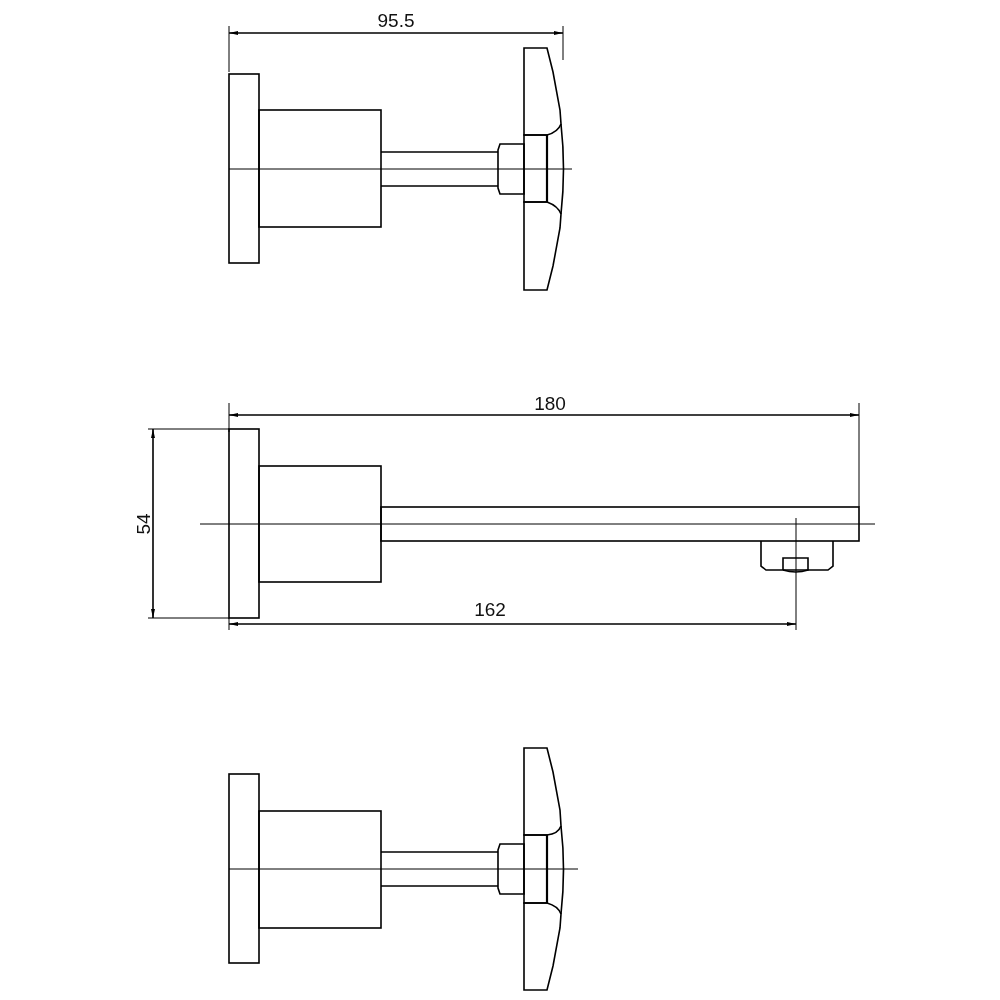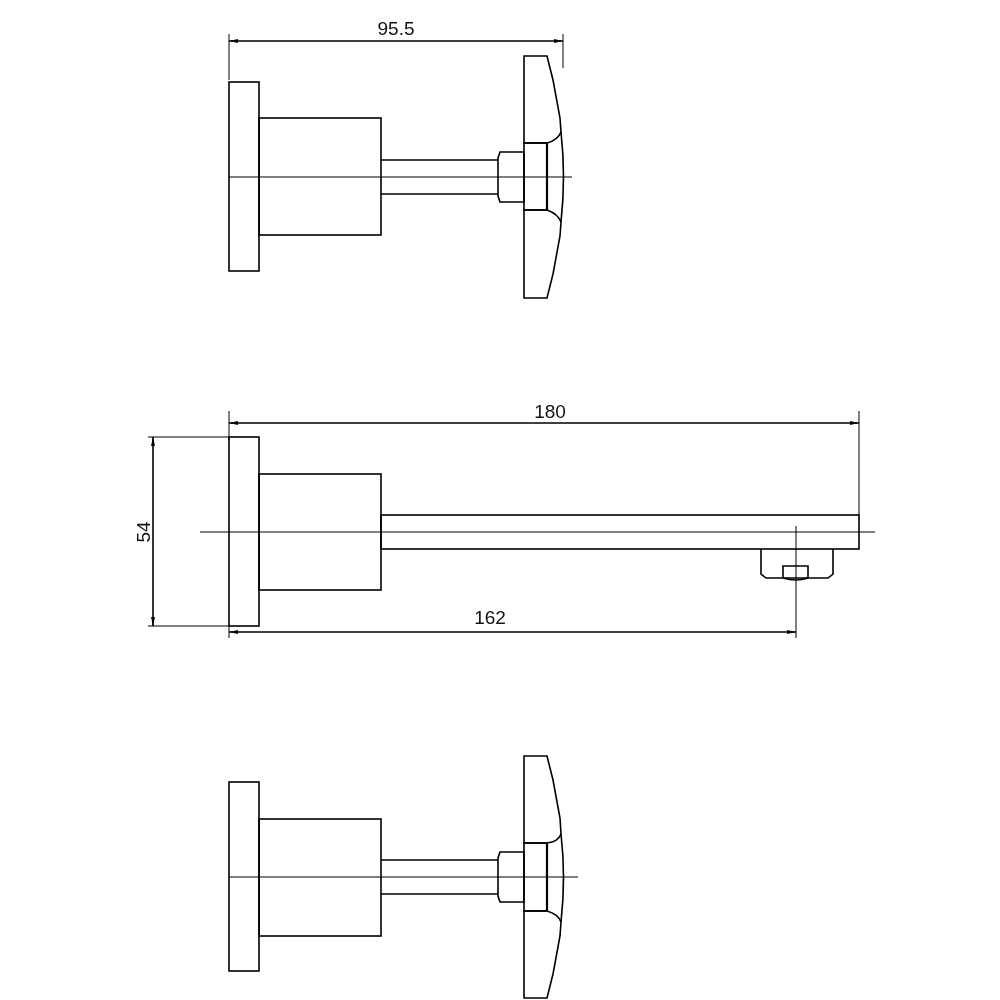--- a/index.html
+++ b/index.html
@@ -1,17 +1,17 @@
 <!DOCTYPE html>
 <html><head>
   <meta charset="utf-8">
   <style>
     html, body { margin: 0; padding: 0; background: #ffffff; }
     body { width: 1000px; height: 1000px; overflow: hidden; }
-    #drawing { position: absolute; left: 0; top: 8px; width: 1000px; height: 728px; }
+    #drawing { position: absolute; left: 0; top: 0; width: 1000px; height: 728px; }
     svg { display: block; }
     .ln { stroke: #000; stroke-width: 1.6; fill: none; }
     .thin { stroke: #000; stroke-width: 1; fill: none; }
     .dim-text { font-family: "Liberation Sans", sans-serif; font-size: 19px; fill: #111; }
   </style>
 </head>
 <body>
 
 <div id="drawing">
 <svg width="1000" height="1000" viewBox="0 0 1000 1000" xmlns="http://www.w3.org/2000/svg">

